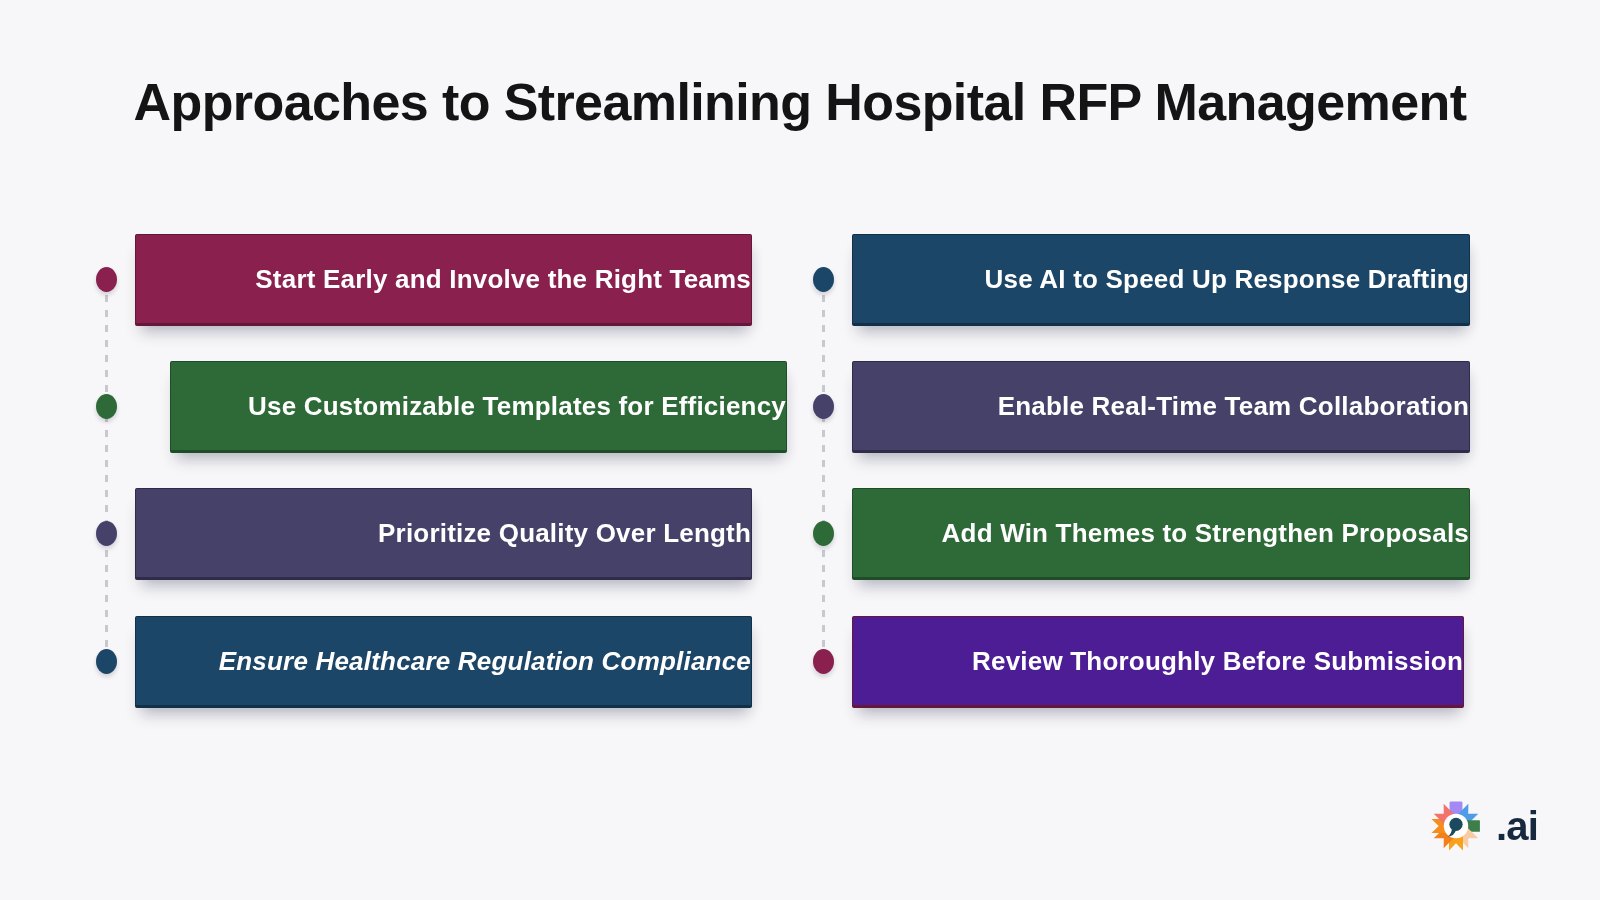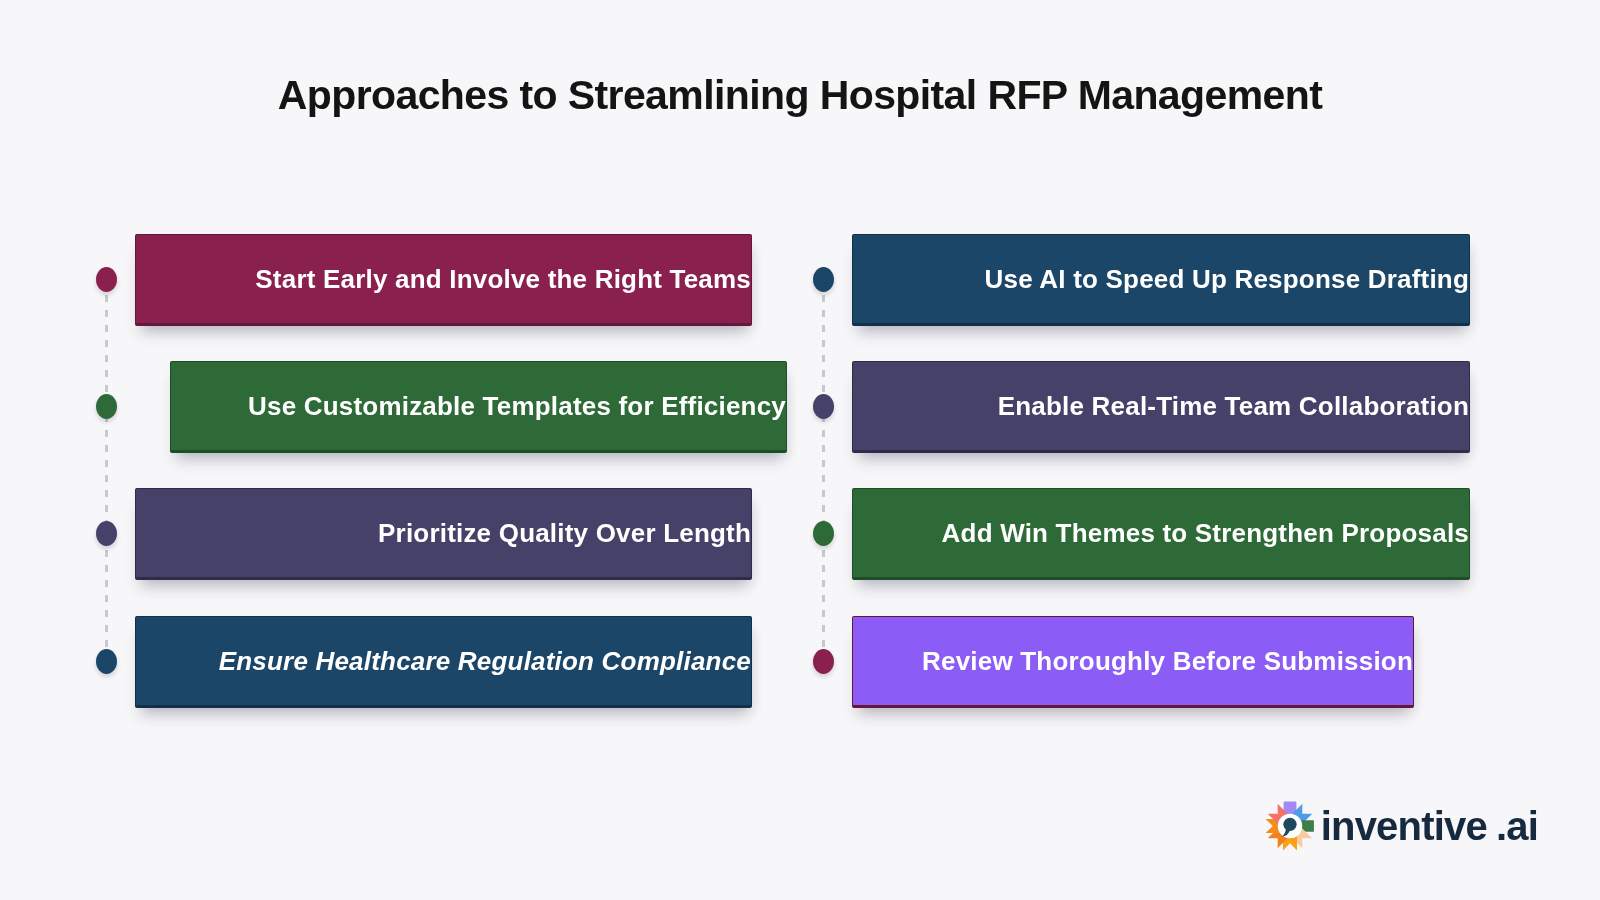--- a/index.html
+++ b/index.html
@@ -14,21 +14,21 @@
     overflow: hidden;
     background: #F7F7F9;
   }
   .page-title {
     position: absolute;
     top: 72px;
     left: 0;
     right: 0;
     margin: 0;
     text-align: center;
-    font-size: 41px;
+    font-size: 52px;
     font-weight: 800;
     letter-spacing: -0.6px;
     color: #141414;
   }
   .connector {
     position: absolute;
     width: 3px;
     top: 280px;
     height: 383px;
     background: repeating-linear-gradient(to bottom, var(--connector, #C8C9CE) 0 7px, transparent 7px 15px);
@@ -120,39 +120,38 @@
 
   <div class="box" style="left: 852px; top: 234px; width: 618px; background-color: rgb(28, 70, 103); border-color: rgb(18, 49, 73); padding-left: 40px;">
     <span class="box-label">Use AI to Speed Up Response Drafting</span>
   </div>
   <div class="box" style="left: 852px; top: 361px; width: 618px; background-color: rgb(70, 65, 104); border-color: rgb(47, 43, 73);">
     <span class="box-label">Enable Real-Time Team Collaboration</span>
   </div>
   <div class="box" style="left: 852px; top: 488px; width: 618px; background-color: rgb(46, 106, 55); border-color: rgb(31, 77, 39);">
     <span class="box-label">Add Win Themes to Strengthen Proposals</span>
   </div>
-  <div class="box" style="left: 852px; top: 616px; width: 562px; background-color: #8b5cf6; border-color: rgb(100, 23, 58);">
+  <div class="box" style="left: 852px; top: 616px; width: 612px; background-color: #4c1d95; border-color: rgb(100, 23, 58);">
     <span class="box-label">Review Thoroughly Before Submission</span>
   </div>
 
   <div class="brand">
     <svg class="brand-icon" viewBox="0 0 48 48" aria-hidden="true">
 
       <rect x="18.5" y="3" width="11" height="12.5" rx="1" fill="#A489F4"></rect>
       <path d="M18 3 L24 9.2 L30 3 L30 16 L18 16 Z" transform="rotate(45 24 24)" fill="#4E9BE8"></path>
       <rect x="19" y="3.5" width="10" height="13" rx="0.5" transform="rotate(90 24 24)" fill="#3D7F4B"></rect>
       <path d="M18 3 L24 9.2 L30 3 L30 16 L18 16 Z" transform="rotate(135 24 24)" fill="#F8CBA4"></path>
       <path d="M18 3 L24 9.2 L30 3 L30 16 L18 16 Z" transform="rotate(180 24 24)" fill="#F9A11B"></path>
       <path d="M18 3 L24 9.2 L30 3 L30 16 L18 16 Z" transform="rotate(225 24 24)" fill="#F2801C"></path>
       <path d="M18 3 L24 9.2 L30 3 L30 16 L18 16 Z" transform="rotate(270 24 24)" fill="#F78C1E"></path>
       <path d="M18 3 L24 9.2 L30 3 L30 16 L18 16 Z" transform="rotate(315 24 24)" fill="#F2726C"></path>
 
       <circle cx="24" cy="24" r="10.5" fill="#FFFFFF"></circle>
       <circle cx="24" cy="22.6" r="5.7" fill="#1B4A5E"></circle>
       <path d="M20.6 25.8 Q20.2 31 16.8 33.3 Q22.8 32.7 24.3 26.6 Z" fill="#1B4A5E"></path>
     </svg>
     <div class="brand-text">
-      <span>inventive</span>
       <span class="brand-domain">.ai</span>
     </div>
   </div>
 
 </div>
 
 </body></html>

